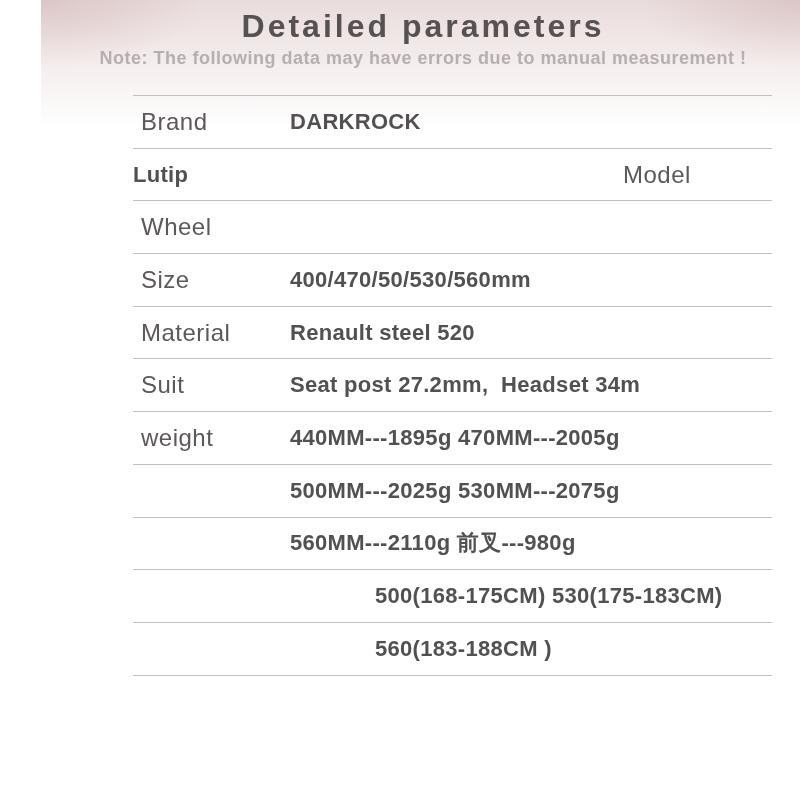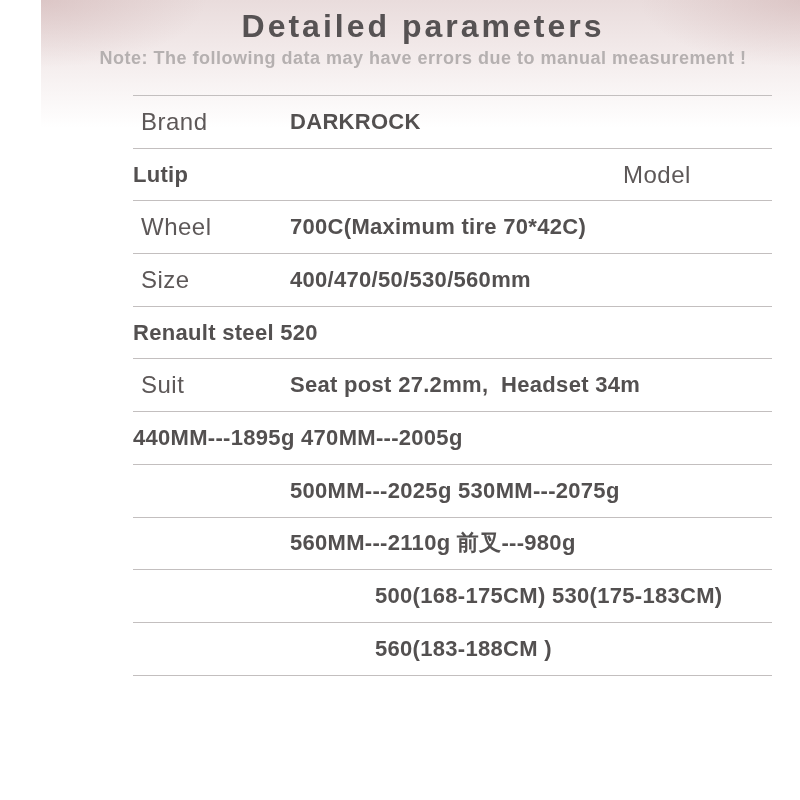--- a/index.html
+++ b/index.html
@@ -96,39 +96,40 @@
       <div class="cell value">DARKROCK</div>
     </div>
 
     <div class="row">
       <div class="cell value">Lutip</div>
       <div class="cell label">Model</div>
     </div>
 
     <div class="row">
       <div class="cell label">Wheel</div>
-      <div class="cell value">700C(Maximum tire 70*42C)</div>
     </div>
 
     <div class="row">
       <div class="cell label">Size</div>
       <div class="cell value">400/470/50/530/560mm</div>
     </div>
 
     <div class="row">
+      <div class="cell label">Material</div>
       <div class="cell value">Renault steel 520</div>
     </div>
 
     <div class="row">
       <div class="cell label">Suit</div>
       <div class="cell value">Seat post 27.2mm,  Headset 34m</div>
     </div>
 
 
     <div class="row">
+      <div class="cell label">weight</div>
       <div class="cell value">440MM---1895g 470MM---2005g</div>
     </div>
 
     <div class="row">
       <div class="cell label"></div>
       <div class="cell value">500MM---2025g 530MM---2075g</div>
     </div>
 
     <div class="row">
       <div class="cell label"></div>

